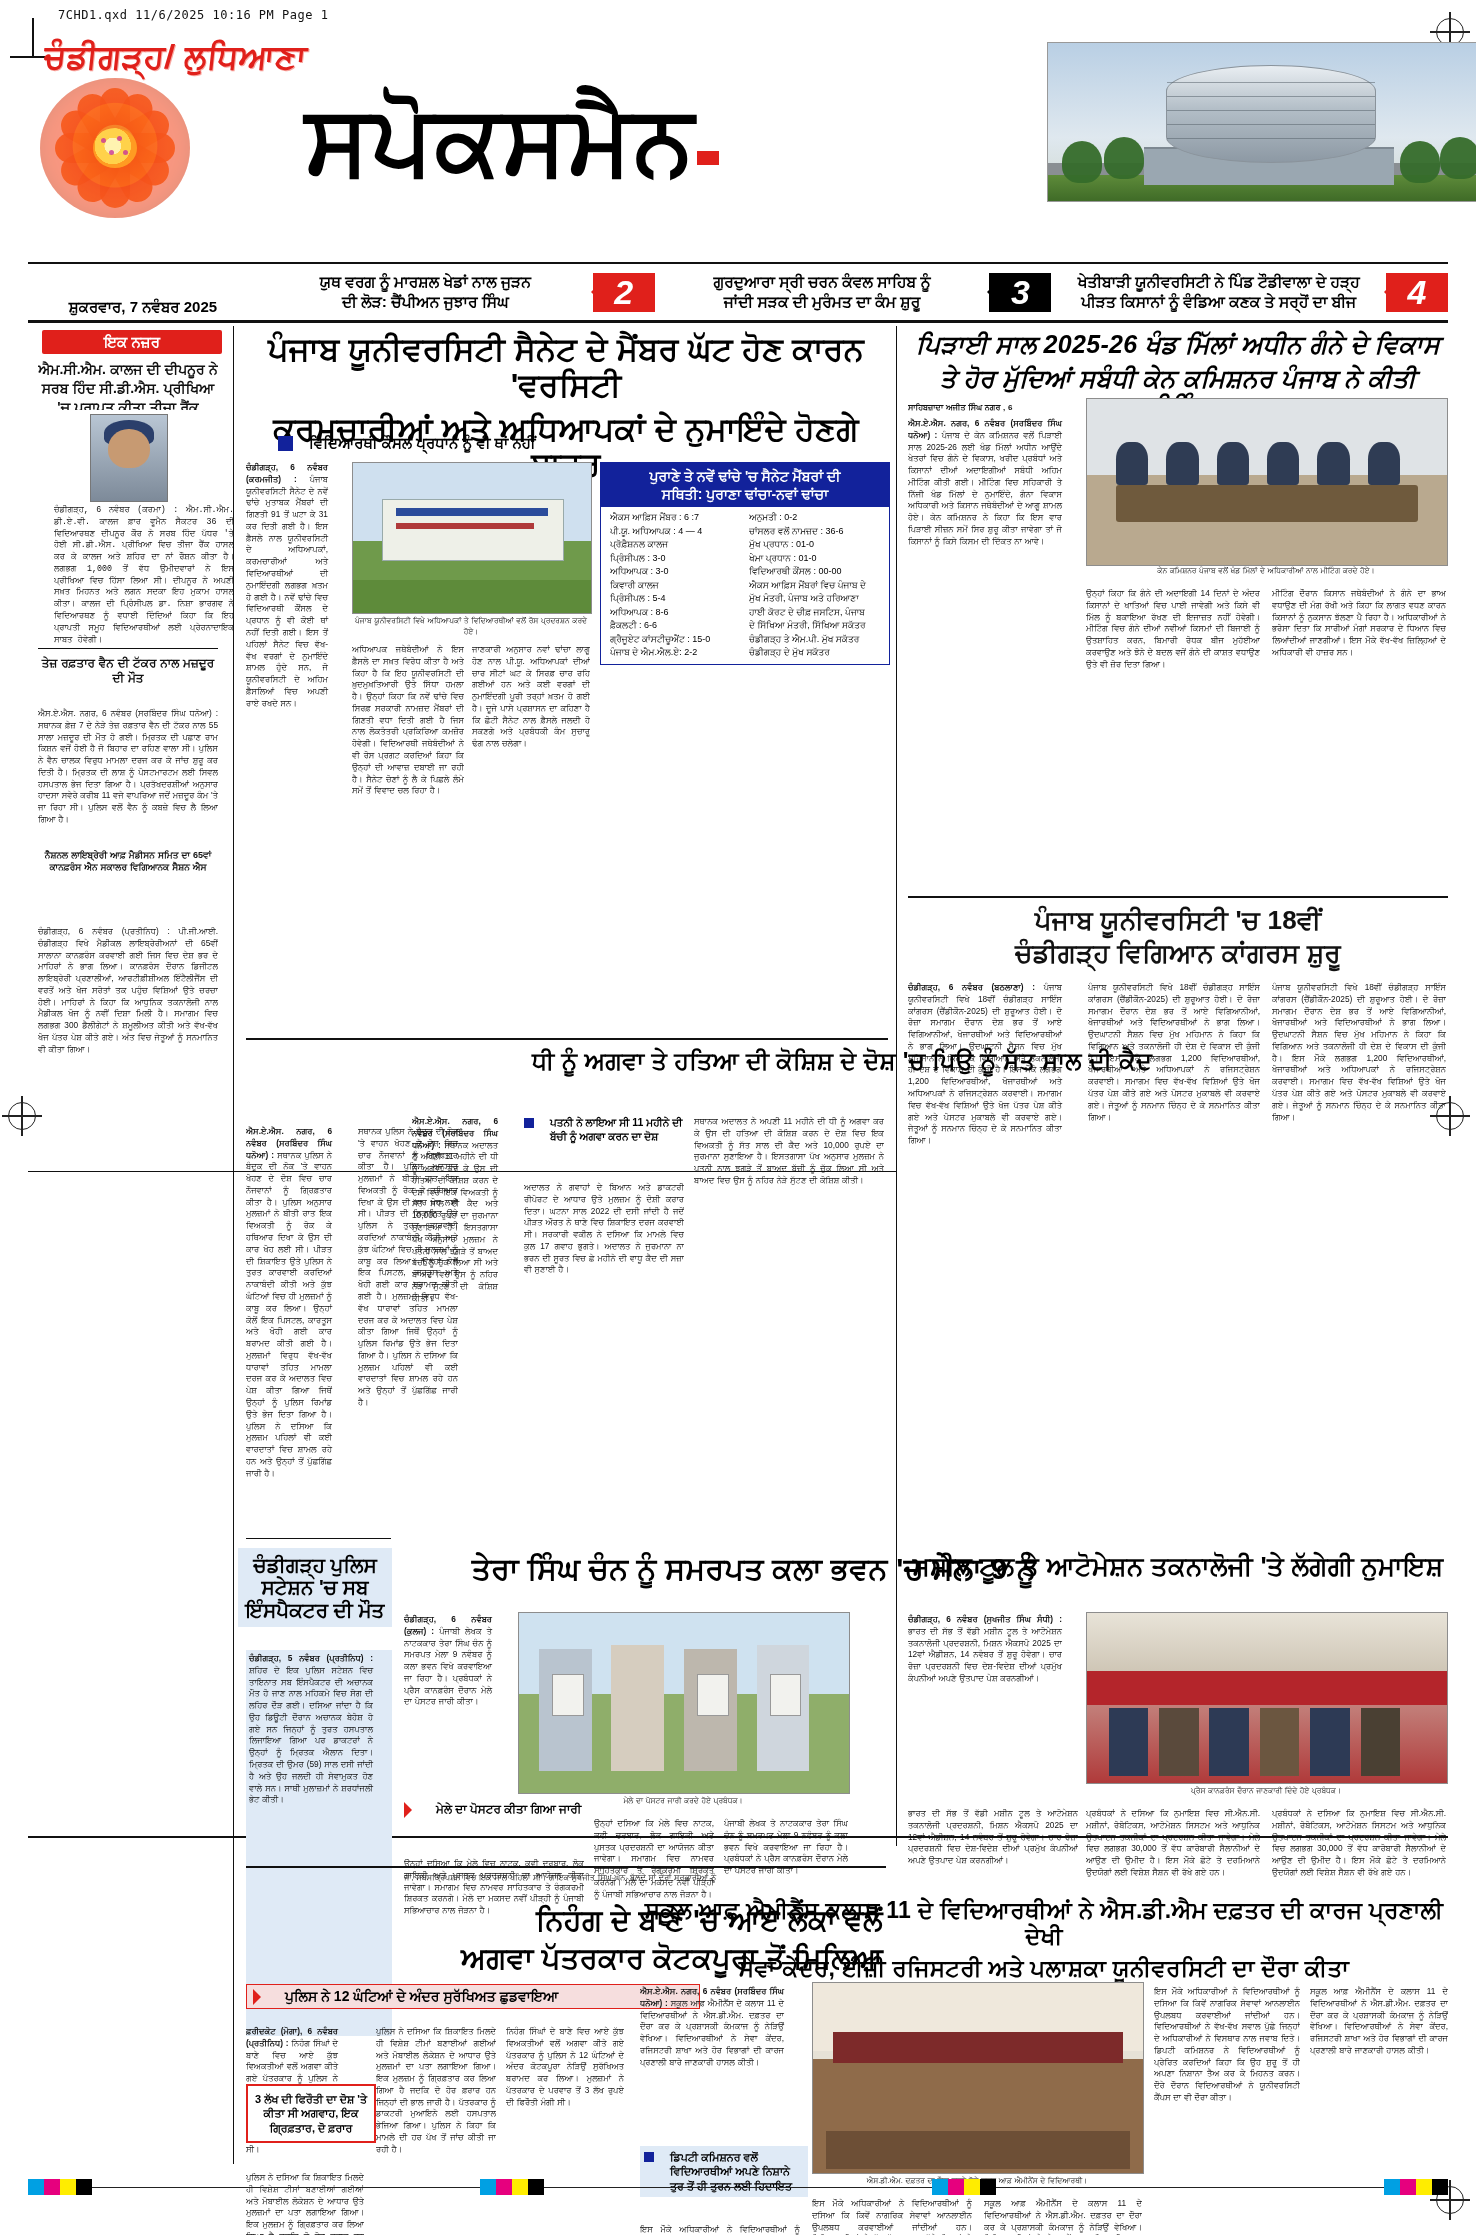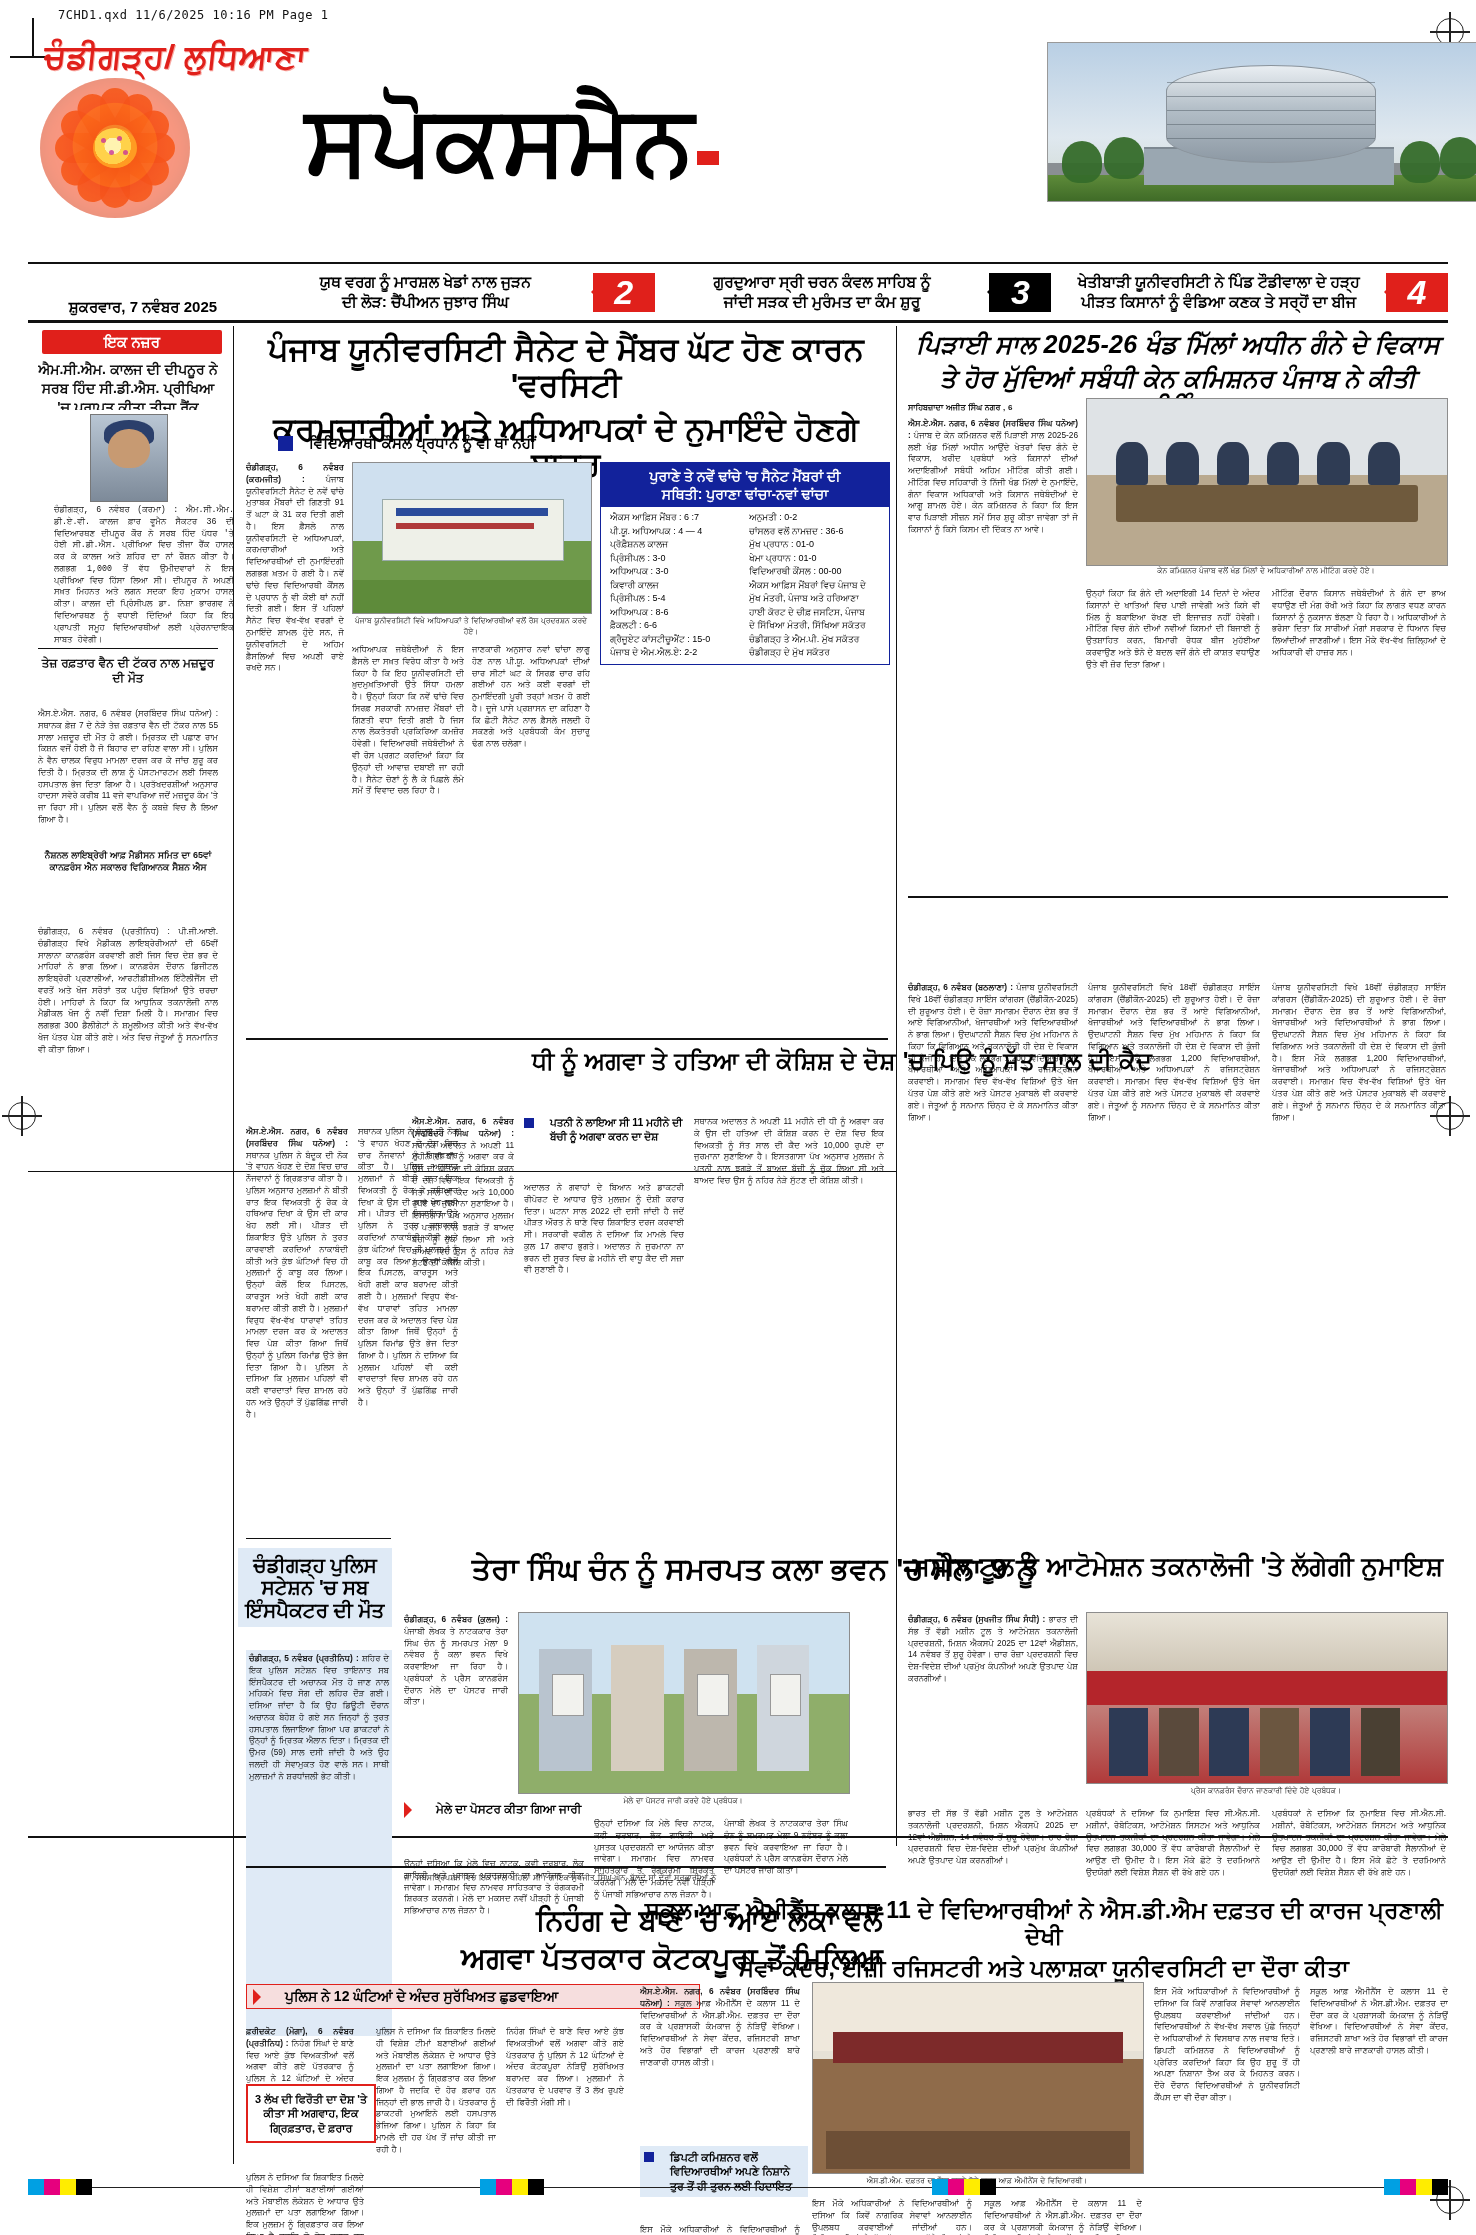--- a/index.html
+++ b/index.html
@@ -59,21 +59,21 @@
   .teaser .num.black:before{border-right-color:#000;}
 
   
   .body{position:absolute;left:28px;top:326px;width:1420px;height:1838px;}
   .rule-v{position:absolute;width:1px;background:#111;}
   .rule-h{position:absolute;height:1px;background:#111;}
 
   
   .col{position:absolute;font-size:8.3px;line-height:1.42;text-align:justify;color:#111;overflow:hidden;
     font-family:"Liberation Sans",sans-serif;-webkit-hyphens:auto;hyphens:auto;word-spacing:.5px;}
-  .col p{margin:0 0 3px 0;}
+  .col p{margin:0 16px 3px 0;}
   .dl{font-weight:bold;}
 
   
   .hl{font-weight:bold;line-height:1.12;text-align:center;color:#000;}
   .hl.big{font-size:32px;letter-spacing:.3px;}
   .hl.italic{font-style:italic;}
 
   .bluebar{background:#12229b;color:#fff;font-weight:bold;text-align:center;font-size:14px;padding:4px 6px;line-height:1.3;}
   .bluebox{border:1px solid #12229b;}
   .bluebox .rows{display:flex;font-size:9px;line-height:1.5;padding:4px 5px;}
@@ -344,20 +344,24 @@
       <span>ਪਤਨੀ ਨੇ ਲਾਇਆ ਸੀ 11 ਮਹੀਨੇ ਦੀ ਬੱਚੀ ਨੂੰ ਅਗਵਾ ਕਰਨ ਦਾ ਦੋਸ਼</span>
     </div>
     <div class="col" style="left:496px;top:856px;width:160px;height:290px;">
       <span>ਅਦਾਲਤ ਨੇ ਗਵਾਹਾਂ ਦੇ ਬਿਆਨ ਅਤੇ ਡਾਕਟਰੀ ਰੀਪੋਰਟ ਦੇ ਆਧਾਰ ਉਤੇ ਮੁਲਜ਼ਮ ਨੂੰ ਦੋਸ਼ੀ ਕਰਾਰ ਦਿਤਾ। ਘਟਨਾ ਸਾਲ 2022 ਦੀ ਦਸੀ ਜਾਂਦੀ ਹੈ ਜਦੋਂ ਪੀੜਤ ਔਰਤ ਨੇ ਥਾਣੇ ਵਿਚ ਸ਼ਿਕਾਇਤ ਦਰਜ ਕਰਵਾਈ ਸੀ। ਸਰਕਾਰੀ ਵਕੀਲ ਨੇ ਦਸਿਆ ਕਿ ਮਾਮਲੇ ਵਿਚ ਕੁਲ 17 ਗਵਾਹ ਭੁਗਤੇ। ਅਦਾਲਤ ਨੇ ਜੁਰਮਾਨਾ ਨਾ ਭਰਨ ਦੀ ਸੂਰਤ ਵਿਚ ਛੇ ਮਹੀਨੇ ਦੀ ਵਾਧੂ ਕੈਦ ਦੀ ਸਜ਼ਾ ਵੀ ਸੁਣਾਈ ਹੈ।</span>
     </div>
     <div class="col" style="left:666px;top:790px;width:190px;height:356px;">
       <span>ਸਥਾਨਕ ਅਦਾਲਤ ਨੇ ਅਪਣੀ 11 ਮਹੀਨੇ ਦੀ ਧੀ ਨੂੰ ਅਗਵਾ ਕਰ ਕੇ ਉਸ ਦੀ ਹਤਿਆ ਦੀ ਕੋਸ਼ਿਸ਼ ਕਰਨ ਦੇ ਦੋਸ਼ ਵਿਚ ਇਕ ਵਿਅਕਤੀ ਨੂੰ ਸੱਤ ਸਾਲ ਦੀ ਕੈਦ ਅਤੇ 10,000 ਰੁਪਏ ਦਾ ਜੁਰਮਾਨਾ ਸੁਣਾਇਆ ਹੈ। ਇਸਤਗਾਸਾ ਪੱਖ ਅਨੁਸਾਰ ਮੁਲਜ਼ਮ ਨੇ ਪਤਨੀ ਨਾਲ ਝਗੜੇ ਤੋਂ ਬਾਅਦ ਬੱਚੀ ਨੂੰ ਚੁੱਕ ਲਿਆ ਸੀ ਅਤੇ ਬਾਅਦ ਵਿਚ ਉਸ ਨੂੰ ਨਹਿਰ ਨੇੜੇ ਸੁੱਟਣ ਦੀ ਕੋਸ਼ਿਸ਼ ਕੀਤੀ।</span>
     </div>
 
     <div class="rule-h" style="left:880px;top:570px;width:540px;height:2px;background:#111;"></div>
+    <div class="hl big" style="position:absolute;left:880px;top:580px;width:540px;font-size:26px;color:#111;">
+      <div>ਪੰਜਾਬ ਯੂਨੀਵਰਸਿਟੀ 'ਚ 18ਵੀਂ</div>
+      <div style="margin-top:4px;">ਚੰਡੀਗੜ੍ਹ ਵਿਗਿਆਨ ਕਾਂਗਰਸ ਸ਼ੁਰੂ</div>
+    </div>
     <div class="col" style="left:880px;top:656px;width:170px;height:480px;">
       <p><span class="dl">ਚੰਡੀਗੜ੍ਹ, 6 ਨਵੰਬਰ (ਬਠਲਾਣਾ) :</span> <span>ਪੰਜਾਬ ਯੂਨੀਵਰਸਿਟੀ ਵਿਖੇ 18ਵੀਂ ਚੰਡੀਗੜ੍ਹ ਸਾਇੰਸ ਕਾਂਗਰਸ (ਚੈਂਡੀਕੌਨ-2025) ਦੀ ਸ਼ੁਰੂਆਤ ਹੋਈ। ਦੋ ਰੋਜ਼ਾ ਸਮਾਗਮ ਦੌਰਾਨ ਦੇਸ਼ ਭਰ ਤੋਂ ਆਏ ਵਿਗਿਆਨੀਆਂ, ਖੋਜਾਰਥੀਆਂ ਅਤੇ ਵਿਦਿਆਰਥੀਆਂ ਨੇ ਭਾਗ ਲਿਆ। ਉਦਘਾਟਨੀ ਸੈਸ਼ਨ ਵਿਚ ਮੁੱਖ ਮਹਿਮਾਨ ਨੇ ਕਿਹਾ ਕਿ ਵਿਗਿਆਨ ਅਤੇ ਤਕਨਾਲੋਜੀ ਹੀ ਦੇਸ਼ ਦੇ ਵਿਕਾਸ ਦੀ ਕੁੰਜੀ ਹੈ। ਇਸ ਮੌਕੇ ਲਗਭਗ 1,200 ਵਿਦਿਆਰਥੀਆਂ, ਖੋਜਾਰਥੀਆਂ ਅਤੇ ਅਧਿਆਪਕਾਂ ਨੇ ਰਜਿਸਟ੍ਰੇਸ਼ਨ ਕਰਵਾਈ। ਸਮਾਗਮ ਵਿਚ ਵੱਖ-ਵੱਖ ਵਿਸ਼ਿਆਂ ਉਤੇ ਖੋਜ ਪੱਤਰ ਪੇਸ਼ ਕੀਤੇ ਗਏ ਅਤੇ ਪੋਸਟਰ ਮੁਕਾਬਲੇ ਵੀ ਕਰਵਾਏ ਗਏ। ਜੇਤੂਆਂ ਨੂੰ ਸਨਮਾਨ ਚਿੰਨ੍ਹ ਦੇ ਕੇ ਸਨਮਾਨਿਤ ਕੀਤਾ ਗਿਆ।</span></p>
     </div>
     <div class="col" style="left:1060px;top:656px;width:172px;height:480px;">
       <span>ਪੰਜਾਬ ਯੂਨੀਵਰਸਿਟੀ ਵਿਖੇ 18ਵੀਂ ਚੰਡੀਗੜ੍ਹ ਸਾਇੰਸ ਕਾਂਗਰਸ (ਚੈਂਡੀਕੌਨ-2025) ਦੀ ਸ਼ੁਰੂਆਤ ਹੋਈ। ਦੋ ਰੋਜ਼ਾ ਸਮਾਗਮ ਦੌਰਾਨ ਦੇਸ਼ ਭਰ ਤੋਂ ਆਏ ਵਿਗਿਆਨੀਆਂ, ਖੋਜਾਰਥੀਆਂ ਅਤੇ ਵਿਦਿਆਰਥੀਆਂ ਨੇ ਭਾਗ ਲਿਆ। ਉਦਘਾਟਨੀ ਸੈਸ਼ਨ ਵਿਚ ਮੁੱਖ ਮਹਿਮਾਨ ਨੇ ਕਿਹਾ ਕਿ ਵਿਗਿਆਨ ਅਤੇ ਤਕਨਾਲੋਜੀ ਹੀ ਦੇਸ਼ ਦੇ ਵਿਕਾਸ ਦੀ ਕੁੰਜੀ ਹੈ। ਇਸ ਮੌਕੇ ਲਗਭਗ 1,200 ਵਿਦਿਆਰਥੀਆਂ, ਖੋਜਾਰਥੀਆਂ ਅਤੇ ਅਧਿਆਪਕਾਂ ਨੇ ਰਜਿਸਟ੍ਰੇਸ਼ਨ ਕਰਵਾਈ। ਸਮਾਗਮ ਵਿਚ ਵੱਖ-ਵੱਖ ਵਿਸ਼ਿਆਂ ਉਤੇ ਖੋਜ ਪੱਤਰ ਪੇਸ਼ ਕੀਤੇ ਗਏ ਅਤੇ ਪੋਸਟਰ ਮੁਕਾਬਲੇ ਵੀ ਕਰਵਾਏ ਗਏ। ਜੇਤੂਆਂ ਨੂੰ ਸਨਮਾਨ ਚਿੰਨ੍ਹ ਦੇ ਕੇ ਸਨਮਾਨਿਤ ਕੀਤਾ ਗਿਆ।</span>
     </div>
     <div class="col" style="left:1244px;top:656px;width:174px;height:480px;">
       <span>ਪੰਜਾਬ ਯੂਨੀਵਰਸਿਟੀ ਵਿਖੇ 18ਵੀਂ ਚੰਡੀਗੜ੍ਹ ਸਾਇੰਸ ਕਾਂਗਰਸ (ਚੈਂਡੀਕੌਨ-2025) ਦੀ ਸ਼ੁਰੂਆਤ ਹੋਈ। ਦੋ ਰੋਜ਼ਾ ਸਮਾਗਮ ਦੌਰਾਨ ਦੇਸ਼ ਭਰ ਤੋਂ ਆਏ ਵਿਗਿਆਨੀਆਂ, ਖੋਜਾਰਥੀਆਂ ਅਤੇ ਵਿਦਿਆਰਥੀਆਂ ਨੇ ਭਾਗ ਲਿਆ। ਉਦਘਾਟਨੀ ਸੈਸ਼ਨ ਵਿਚ ਮੁੱਖ ਮਹਿਮਾਨ ਨੇ ਕਿਹਾ ਕਿ ਵਿਗਿਆਨ ਅਤੇ ਤਕਨਾਲੋਜੀ ਹੀ ਦੇਸ਼ ਦੇ ਵਿਕਾਸ ਦੀ ਕੁੰਜੀ ਹੈ। ਇਸ ਮੌਕੇ ਲਗਭਗ 1,200 ਵਿਦਿਆਰਥੀਆਂ, ਖੋਜਾਰਥੀਆਂ ਅਤੇ ਅਧਿਆਪਕਾਂ ਨੇ ਰਜਿਸਟ੍ਰੇਸ਼ਨ ਕਰਵਾਈ। ਸਮਾਗਮ ਵਿਚ ਵੱਖ-ਵੱਖ ਵਿਸ਼ਿਆਂ ਉਤੇ ਖੋਜ ਪੱਤਰ ਪੇਸ਼ ਕੀਤੇ ਗਏ ਅਤੇ ਪੋਸਟਰ ਮੁਕਾਬਲੇ ਵੀ ਕਰਵਾਏ ਗਏ। ਜੇਤੂਆਂ ਨੂੰ ਸਨਮਾਨ ਚਿੰਨ੍ਹ ਦੇ ਕੇ ਸਨਮਾਨਿਤ ਕੀਤਾ ਗਿਆ।</span>
     </div>
 

